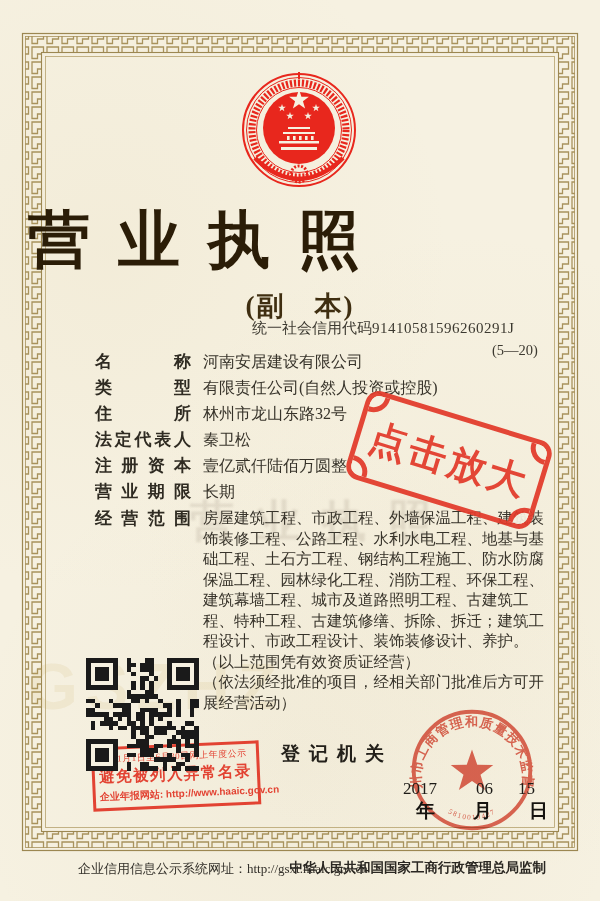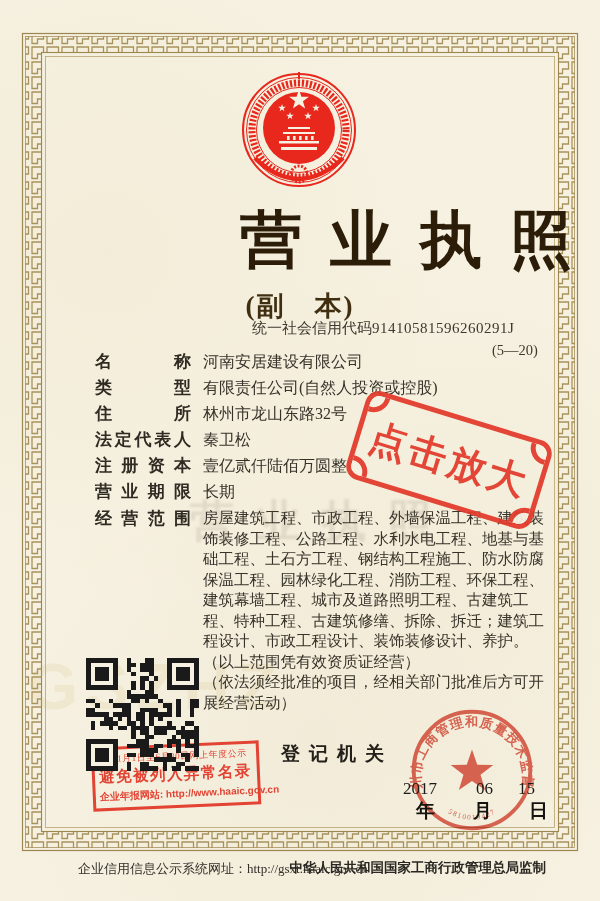--- a/index.html
+++ b/index.html
@@ -23,21 +23,21 @@
   .abs{position:absolute;}
   svg{display:block;}
 
   
   .frame{left:0;top:0;}
 
   
   .emblem{left:237px;top:70px;}
 
   
-  .title{left:0;top:206px;width:600px;text-align:right;font-size:62px;font-weight:bold;
+  .title{left:0;top:206px;width:600px;text-align:left;font-size:62px;font-weight:bold;
          color:var(--title-ink);letter-spacing:28px;text-indent:28px;line-height:1.1;}
   .subtitle{left:0;top:288px;width:600px;text-align:center;font-size:27px;font-weight:bold;
             color:#3f2e10;letter-spacing:2px;}
   .credit{left:252px;top:319px;font-size:15px;color:#3c3930;white-space:nowrap;}
   .credit b{font-weight:normal;letter-spacing:.5px;}
   .formno{left:492px;top:342px;font-size:14.5px;color:#3c3930;}
 
   
   .fields{left:95px;top:351px;width:455px;}
   .frow{display:flex;align-items:flex-start;height:26px;}

